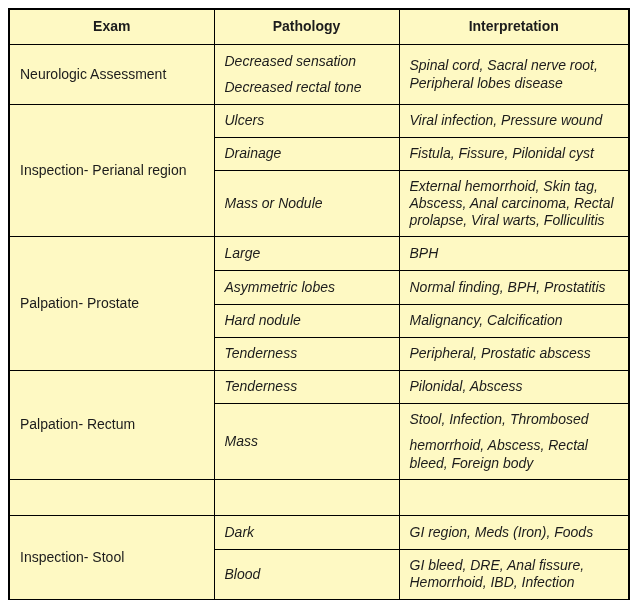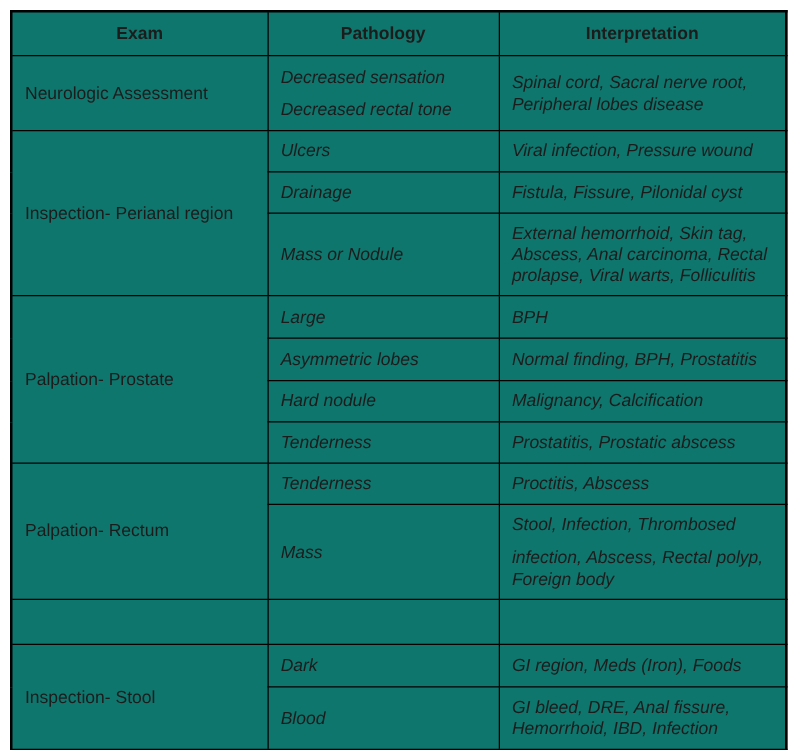--- a/index.html
+++ b/index.html
@@ -15,21 +15,21 @@
     color: #1c1c1c;
   }
   .table-wrap {
     padding: 8px 0 0 8px;
   }
   table.exam-table {
     border-collapse: collapse;
     border: 2px solid #000000;
     width: 620px;
     table-layout: fixed;
-    background: #0f766e;
+    background: #fef9c3;
   }
   table.exam-table th,
   table.exam-table td {
     border: 1px solid #000000;
     padding: 3px 10px;
     vertical-align: middle;
     font-size: 14px;
     line-height: 1.22;
     overflow: hidden;
   }
@@ -132,40 +132,40 @@
         </td>
         <td>
           <p>Malignancy, Calcification</p>
         </td>
       </tr>
       <tr class="h33">
         <td>
           <p>Tenderness</p>
         </td>
         <td>
-          <p>Prostatitis, Prostatic abscess</p>
+          <p>Peripheral, Prostatic abscess</p>
         </td>
       </tr>
 
       <tr class="h33">
         <td class="exam-col" rowspan="2">Palpation- Rectum</td>
         <td>
           <p>Tenderness</p>
         </td>
         <td>
-          <p>Proctitis, Abscess</p>
+          <p>Pilonidal, Abscess</p>
         </td>
       </tr>
       <tr class="h76">
         <td>
           <p>Mass</p>
         </td>
         <td class="multi-para">
           <p>Stool, Infection, Thrombosed</p>
-          <p>infection, Abscess, Rectal polyp, Foreign body</p>
+          <p>hemorrhoid, Abscess, Rectal bleed, Foreign body</p>
         </td>
       </tr>
 
       <tr class="h36">
         <td class="exam-col"></td>
         <td></td>
         <td></td>
       </tr>
 
       <tr class="h34">

